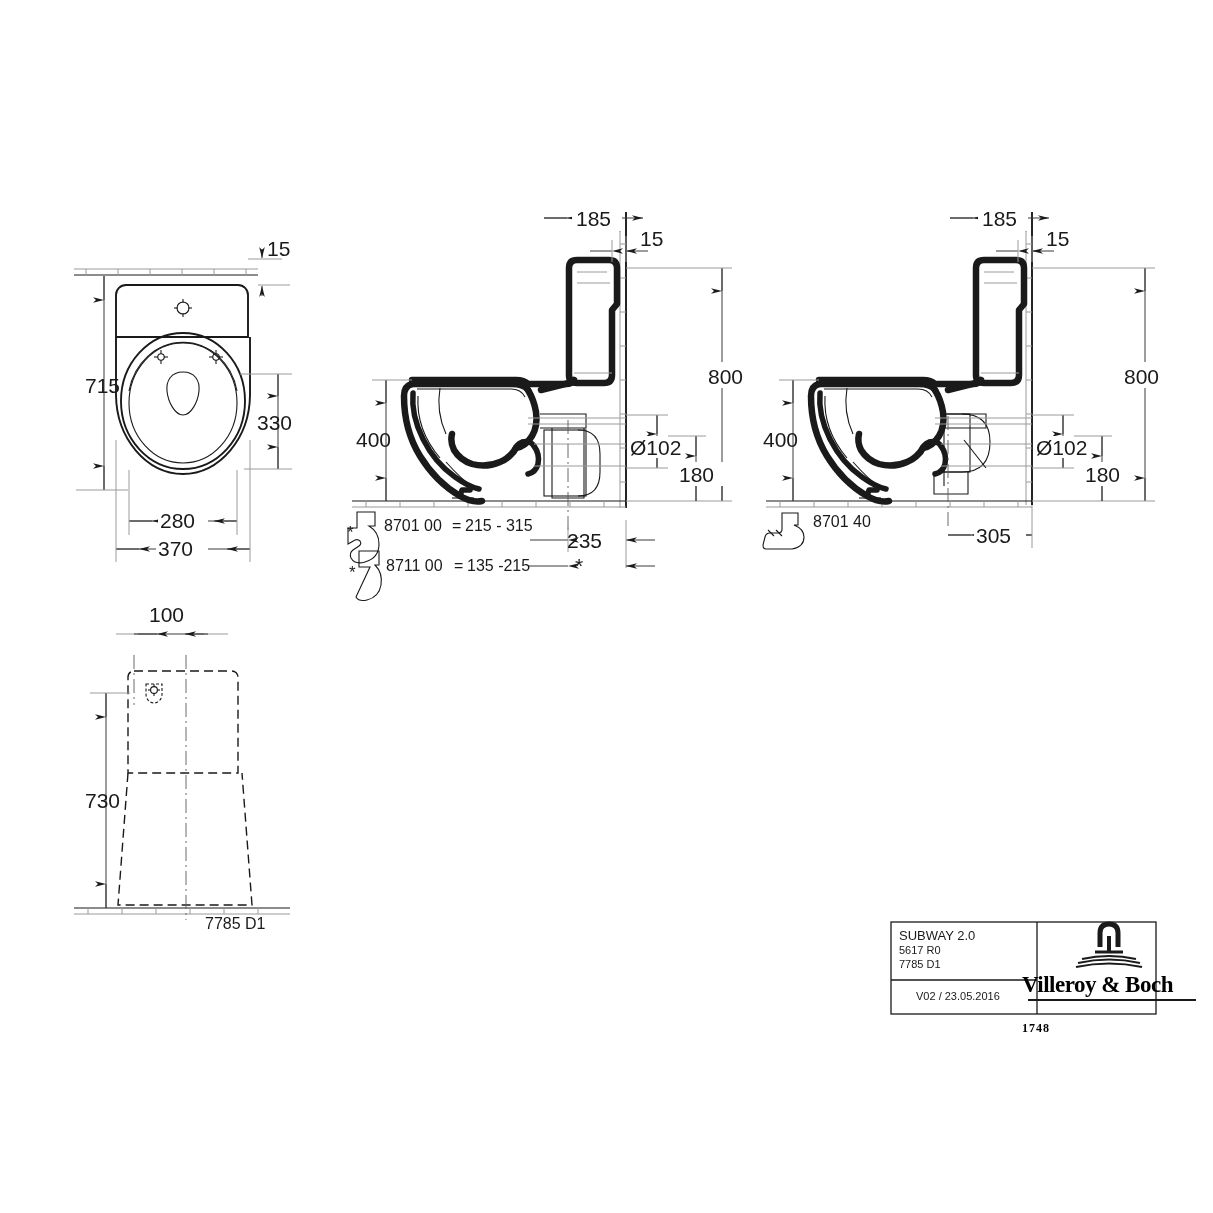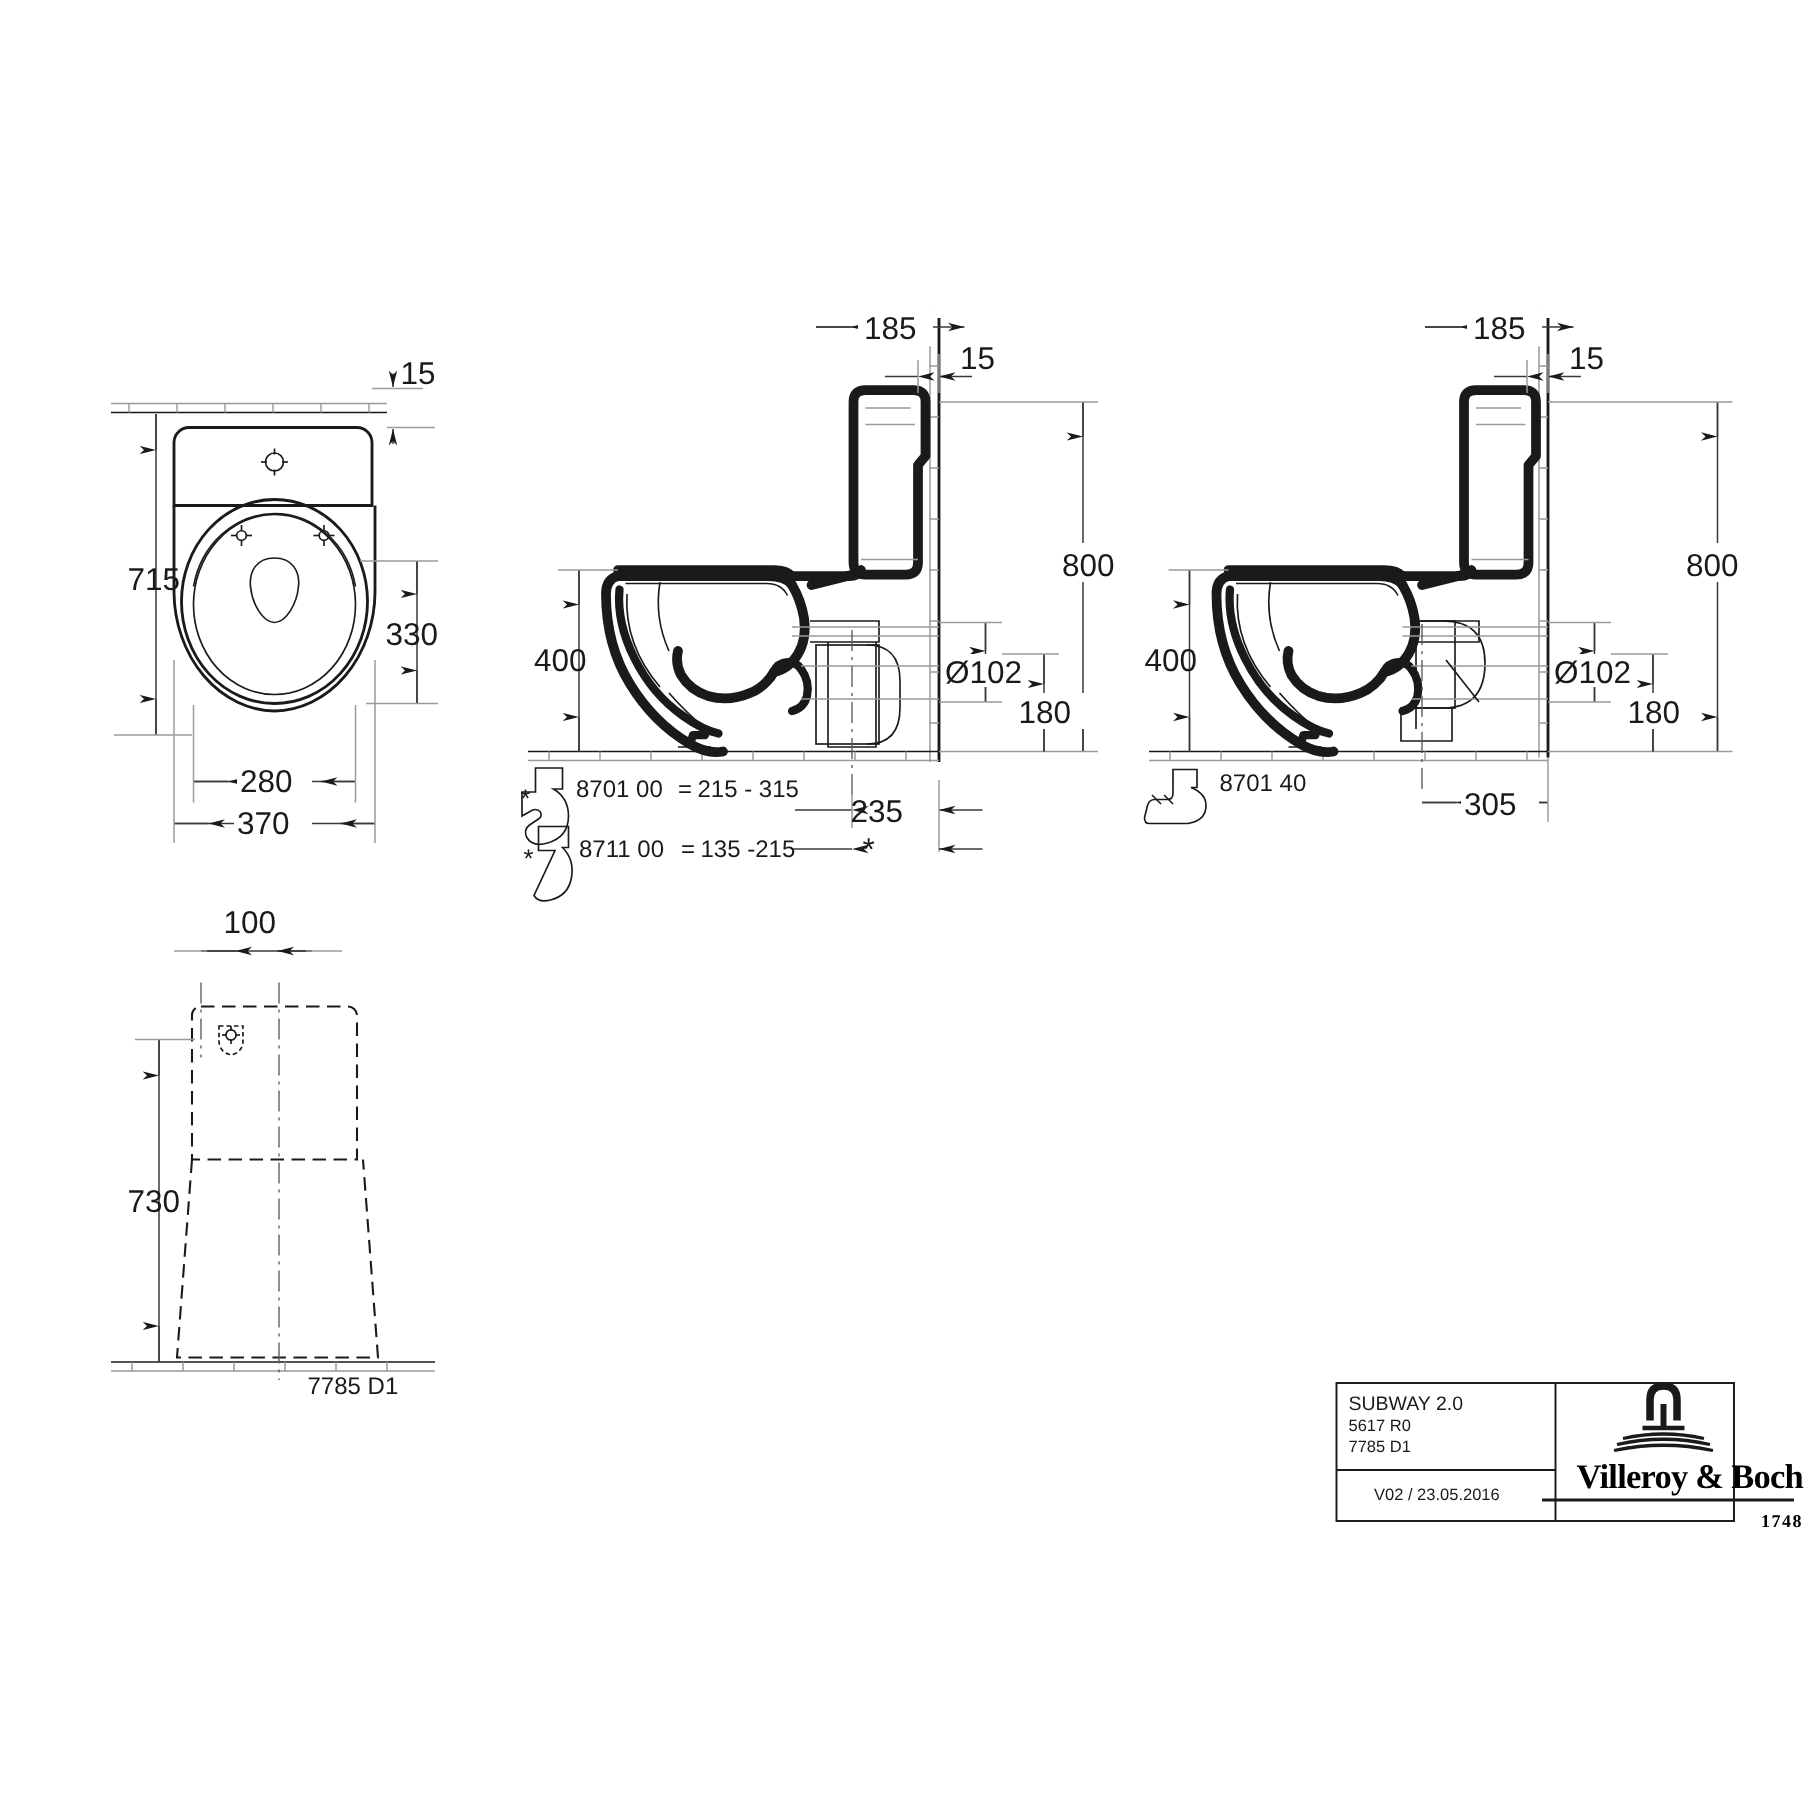--- a/index.html
+++ b/index.html
@@ -542,19 +542,19 @@
       <path d="M1100,947 v-14 q0,-9 9,-9 q9,0 9,9 v14" class="ln" stroke-width="5" fill="none"></path>
       <line x1="1109" y1="936" x2="1109" y2="952" class="ln" stroke-width="4"></line>
       <line x1="1095" y1="952" x2="1123" y2="952" class="ln" stroke-width="3"></line>
       <path d="M1082,959 q27,-6 54,0" class="ln" stroke-width="2.2" fill="none"></path>
       <path d="M1078,963 q31,-7 62,0" class="ln" stroke-width="2.2" fill="none"></path>
       <path d="M1076,967 q33,-7 66,0" class="ln" stroke-width="2.2" fill="none"></path>
     </g>
   </g>
 </svg>
 
-<div style="position:absolute; left:1022px; top:972px; width:180px; text-align:right;">
+<div style="position:absolute; left:1022px; top:972px; width:180px; text-align:left;">
   <div class="logo-word">Villeroy &amp; Boch</div>
   <div style="border-bottom:2px solid #1a1a1a; width:168px; margin:1px auto 0;"></div>
-  <div class="logo-year" style="margin-top:6px;">1748</div>
+  <div class="logo-year" style="margin-top:20px;">1748</div>
 </div>
 
 </div>
 
 </body></html>

